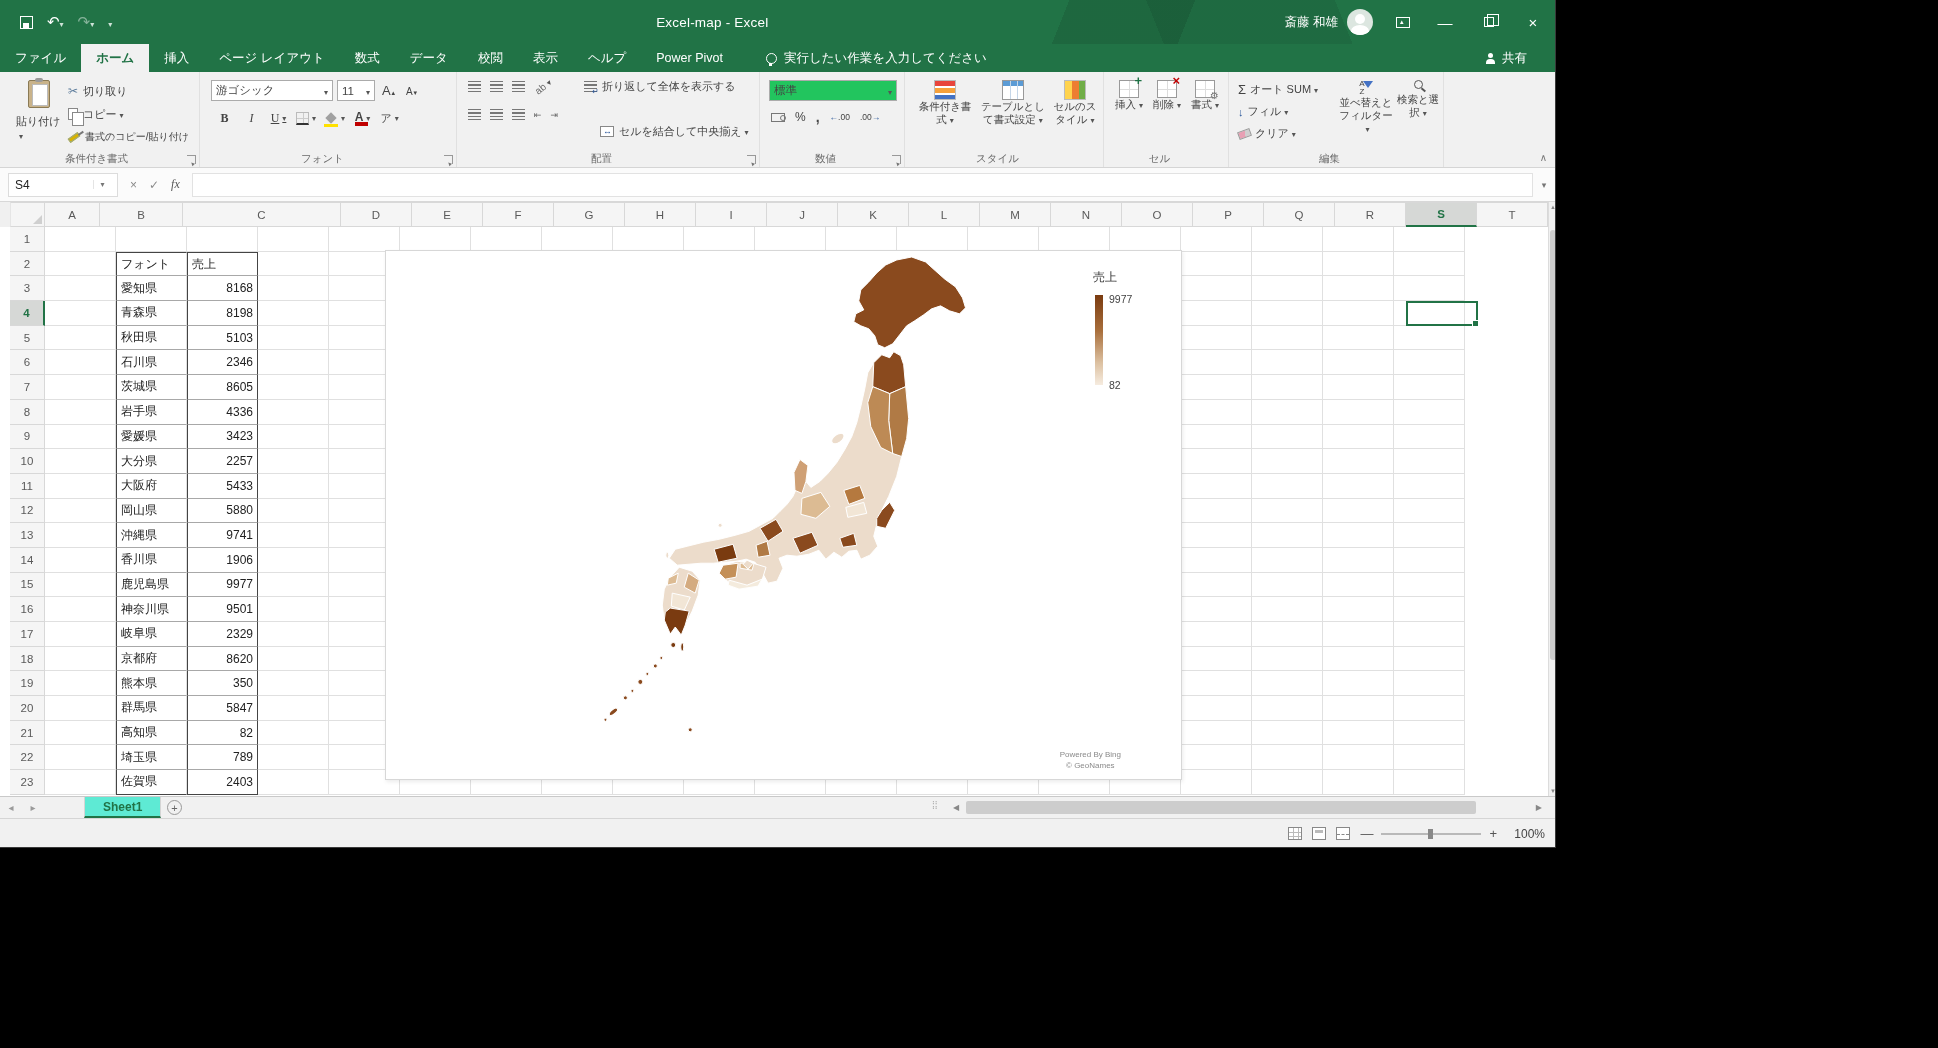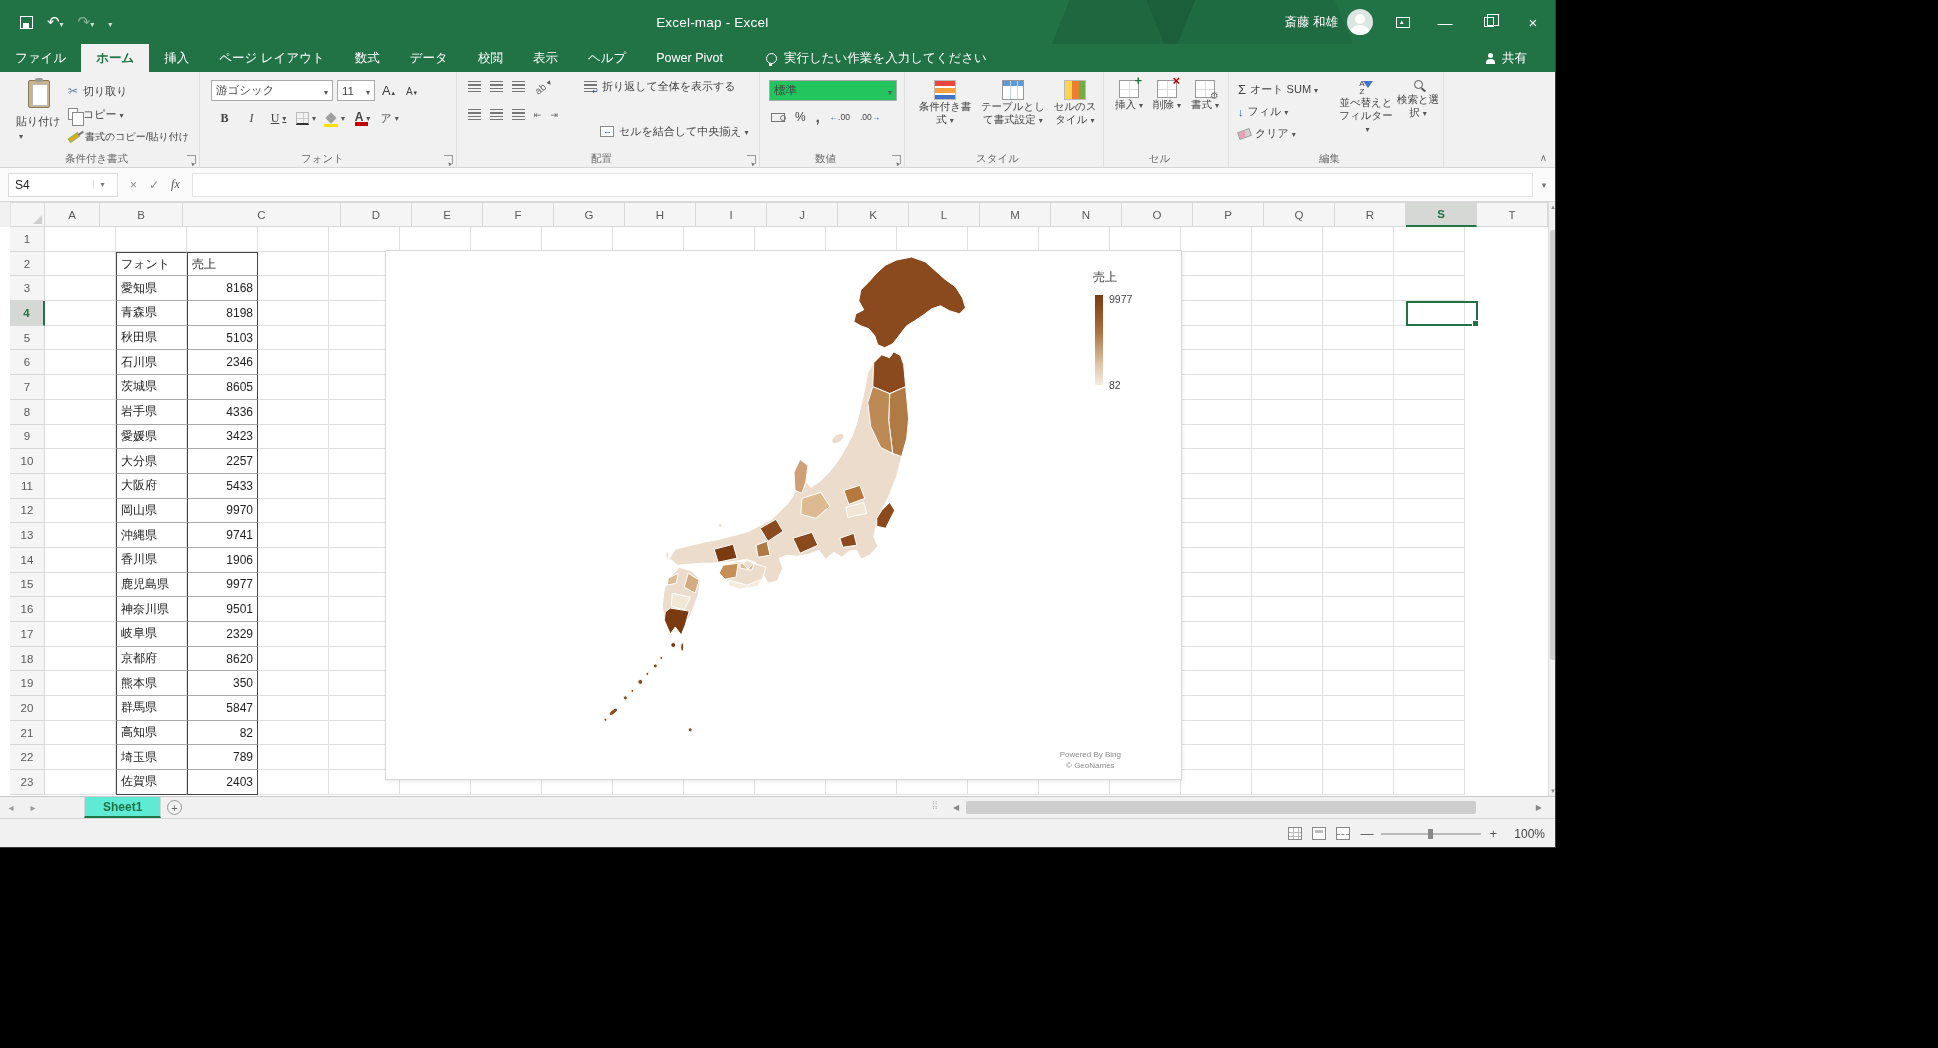--- a/index.html
+++ b/index.html
@@ -713,21 +713,21 @@
             <div class="cell w-P"></div>
             <div class="cell w-Q"></div>
             <div class="cell w-R"></div>
             <div class="cell w-S"></div>
             <div class="cell w-T"></div>
           </div>
           <div class="grow2">
             <div class="rowhead">12</div>
             <div class="cell w-A"></div>
             <div class="cell w-B tbl t-left">岡山県</div>
-            <div class="cell w-C tbl t-right num">9970</div>
+            <div class="cell w-C tbl t-right num">5880</div>
             <div class="cell w-D"></div>
             <div class="cell w-E"></div>
             <div class="cell w-F"></div>
             <div class="cell w-G"></div>
             <div class="cell w-H"></div>
             <div class="cell w-I"></div>
             <div class="cell w-J"></div>
             <div class="cell w-K"></div>
             <div class="cell w-L"></div>
             <div class="cell w-M"></div>

